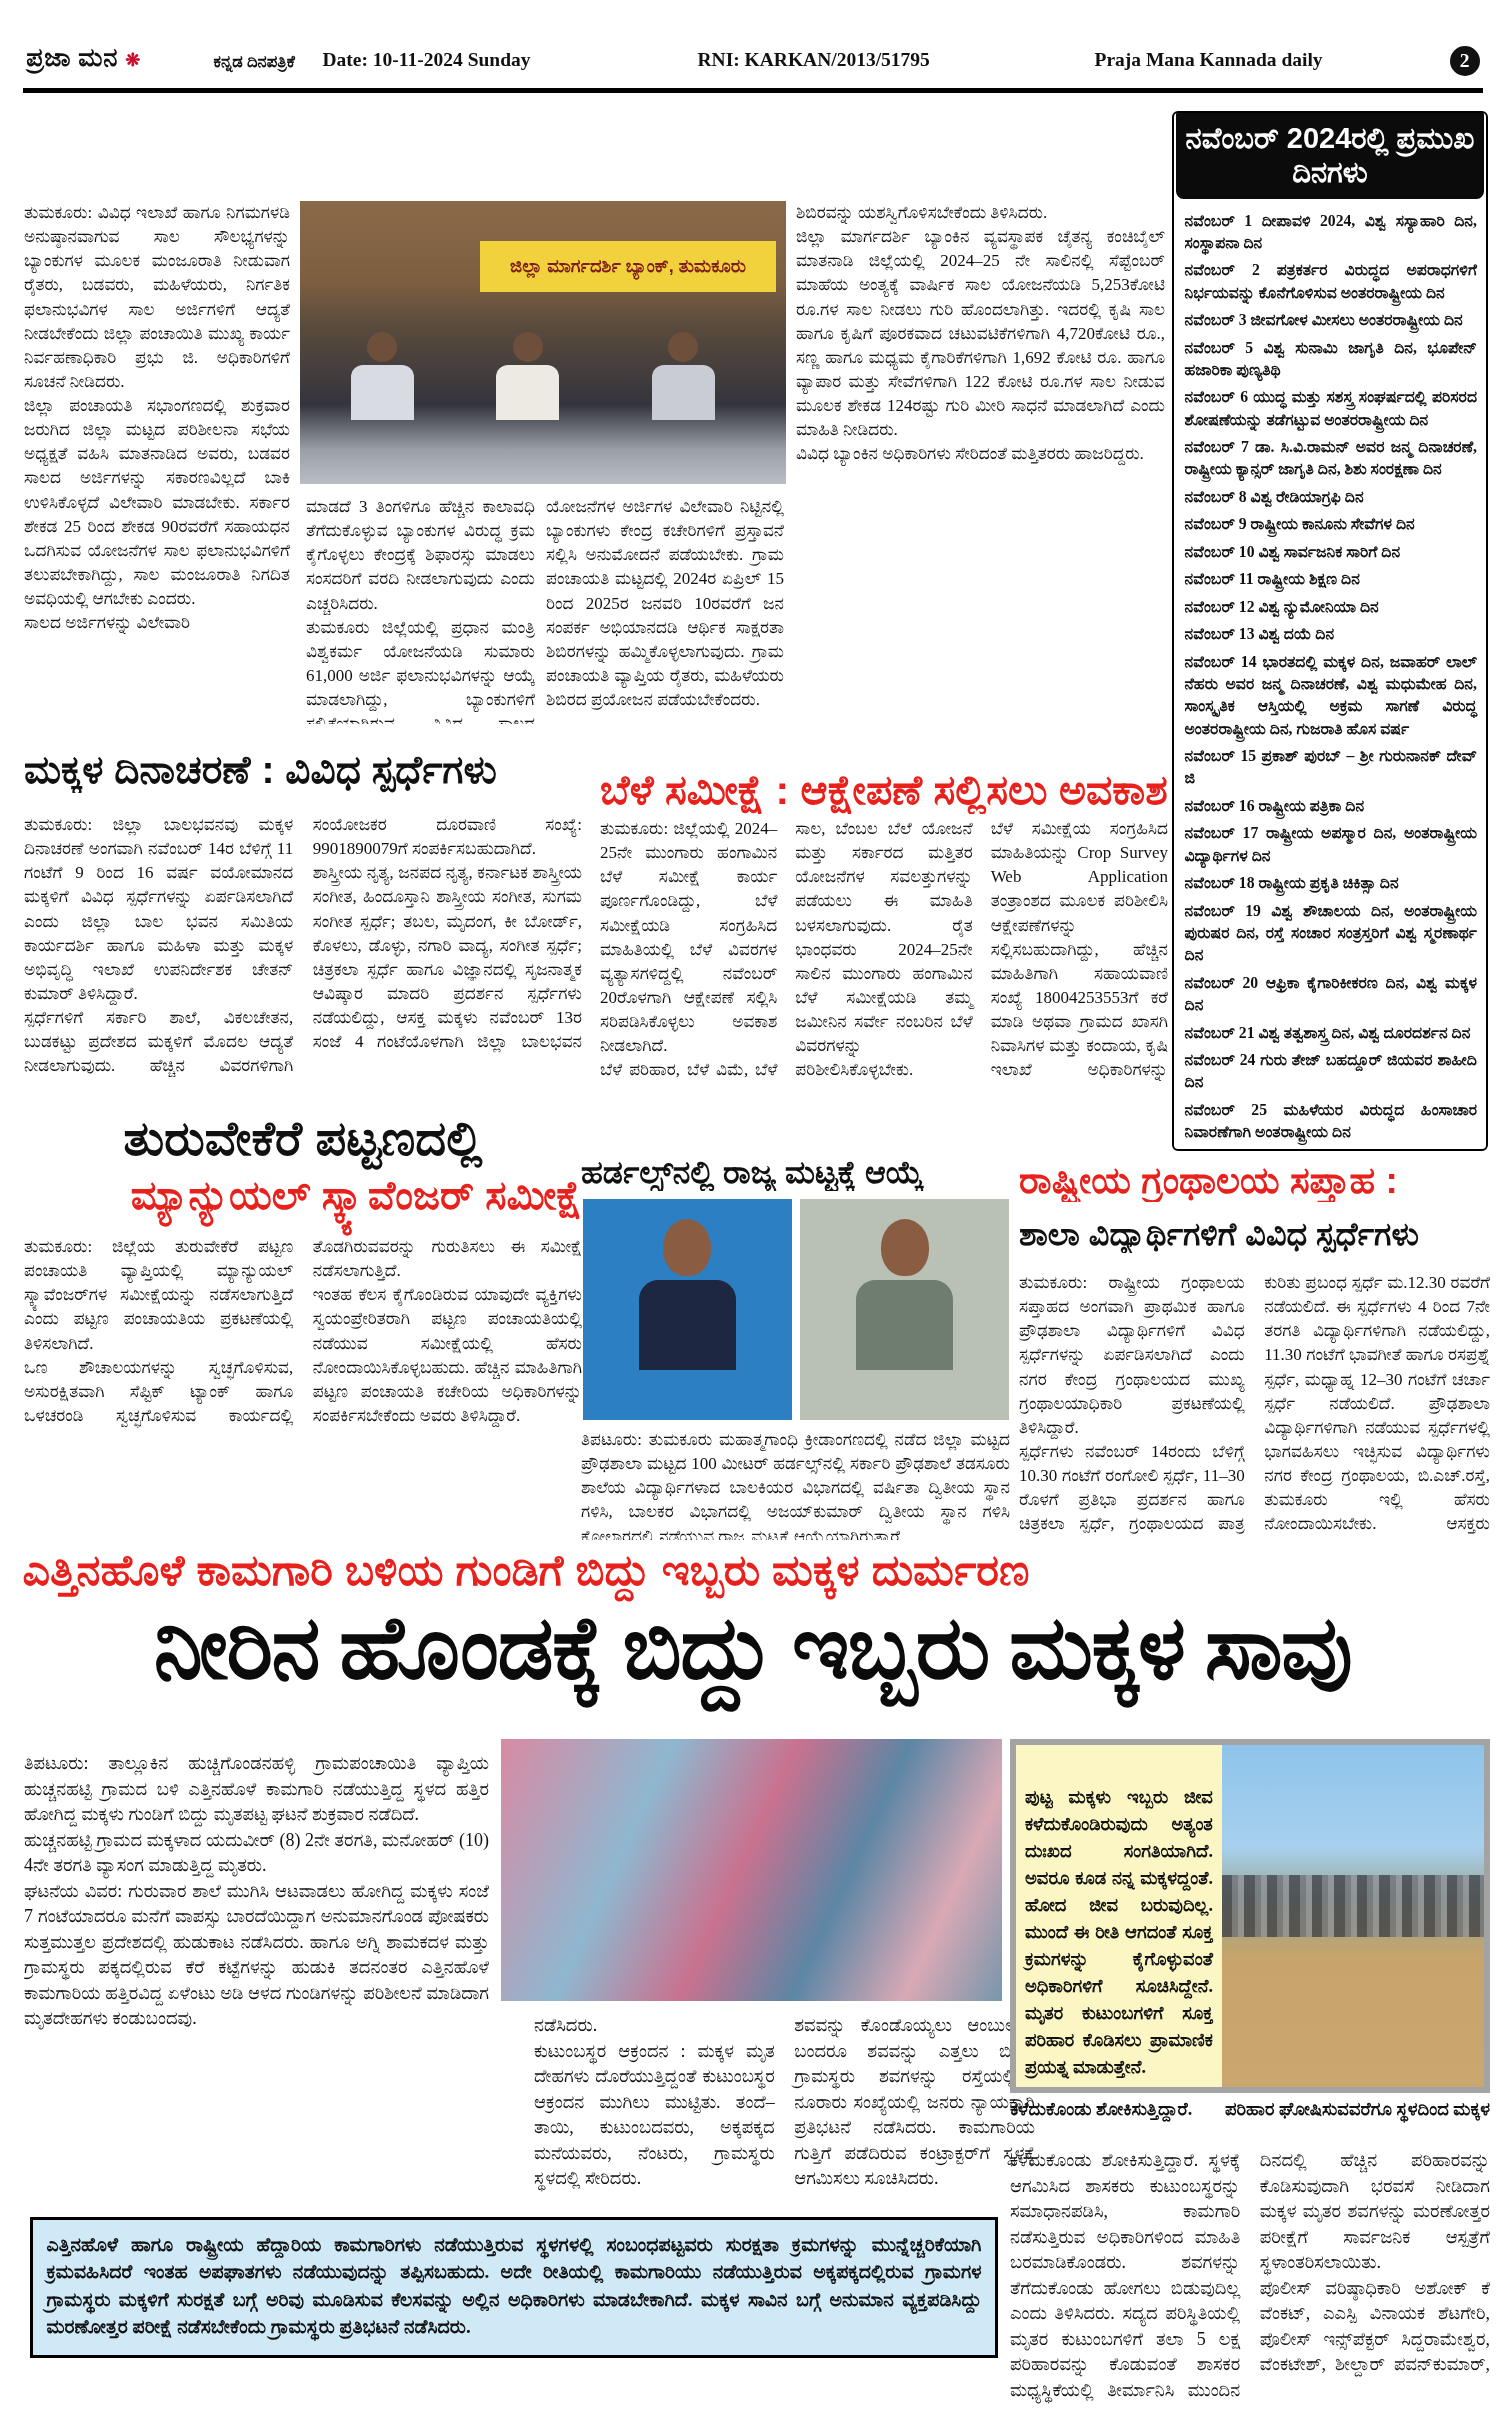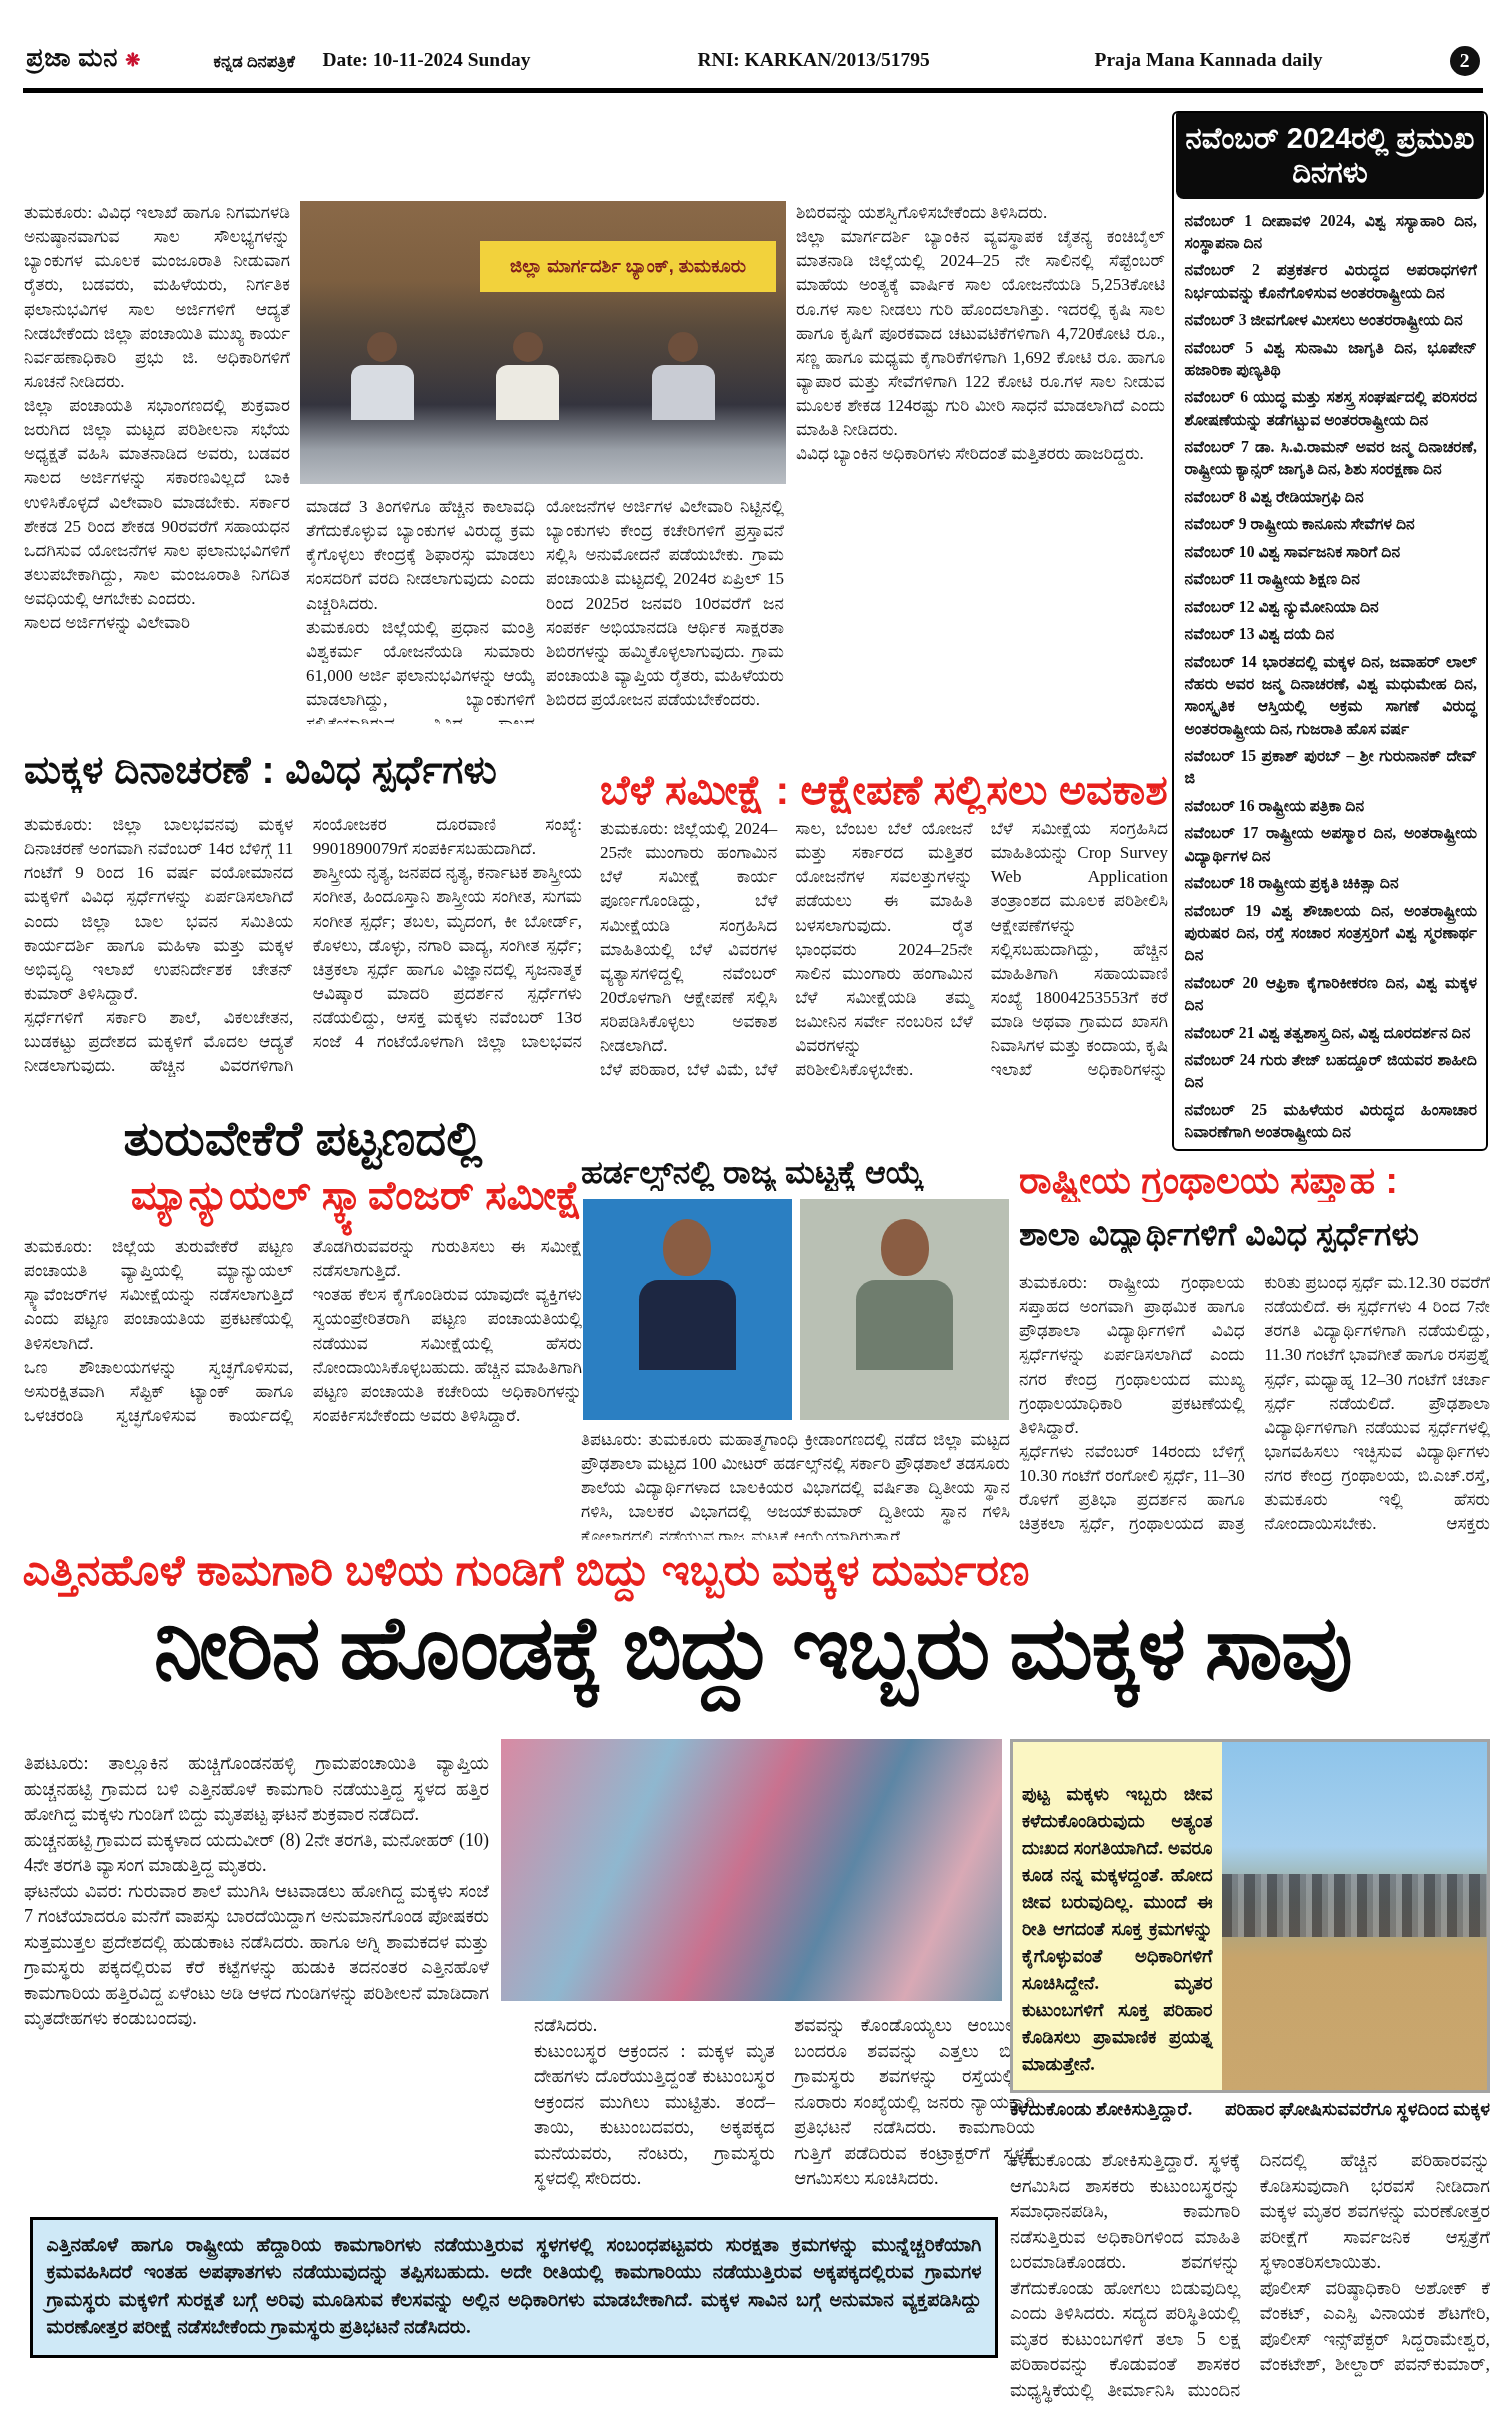--- a/index.html
+++ b/index.html
@@ -53,21 +53,21 @@
   
   .h2-black{position:absolute;font-family:"Liberation Sans",sans-serif;font-weight:bold;color:#111;}
   .h2-red{position:absolute;font-family:"Liberation Sans",sans-serif;font-weight:bold;color:#e8211d;}
   
   .kicker{position:absolute;left:22.5px;top:1546px;width:1460px;
           font-size:43px;font-weight:bold;color:#e8211d;font-family:"Liberation Sans",sans-serif;white-space:nowrap;}
   .mega{position:absolute;left:22.5px;top:1598px;width:1460px;text-align:center;
         font-size:88px;font-weight:bold;color:#0b0b0b;letter-spacing:-1.5px;white-space:nowrap;
         font-family:"Liberation Serif",serif;}
   .quote-photo-box{position:absolute;left:1010px;top:1739px;width:480px;height:354px;
-        border:3px solid #a3a3a3;box-sizing:border-box;display:flex;background:#fff;}
+        border:6px solid #a3a3a3;box-sizing:border-box;display:flex;background:#fff;}
   .quote-cell{width:44%;background:#fbf6c3;padding:12px 9px;box-sizing:border-box;
         font-size:18px;font-weight:bold;line-height:1.5;text-align:justify;white-space:pre-line;overflow:hidden;}
   .quote-attr{margin-top:7.5px;font-size:19px;font-weight:bold;}
   .photo-cell{width:56%;}
   .box-caption{position:absolute;left:1010px;top:2099px;width:480px;display:flex;
         justify-content:space-between;font-size:18px;font-weight:bold;}
   .notebox{position:absolute;left:30px;top:2217px;width:968px;height:141px;background:#cfe9f7;
         border:3px solid #000;box-sizing:border-box;padding:10.5px 13.5px;font-size:19px;font-weight:bold;
         line-height:1.45;text-align:justify;overflow:hidden;}
 </style>

